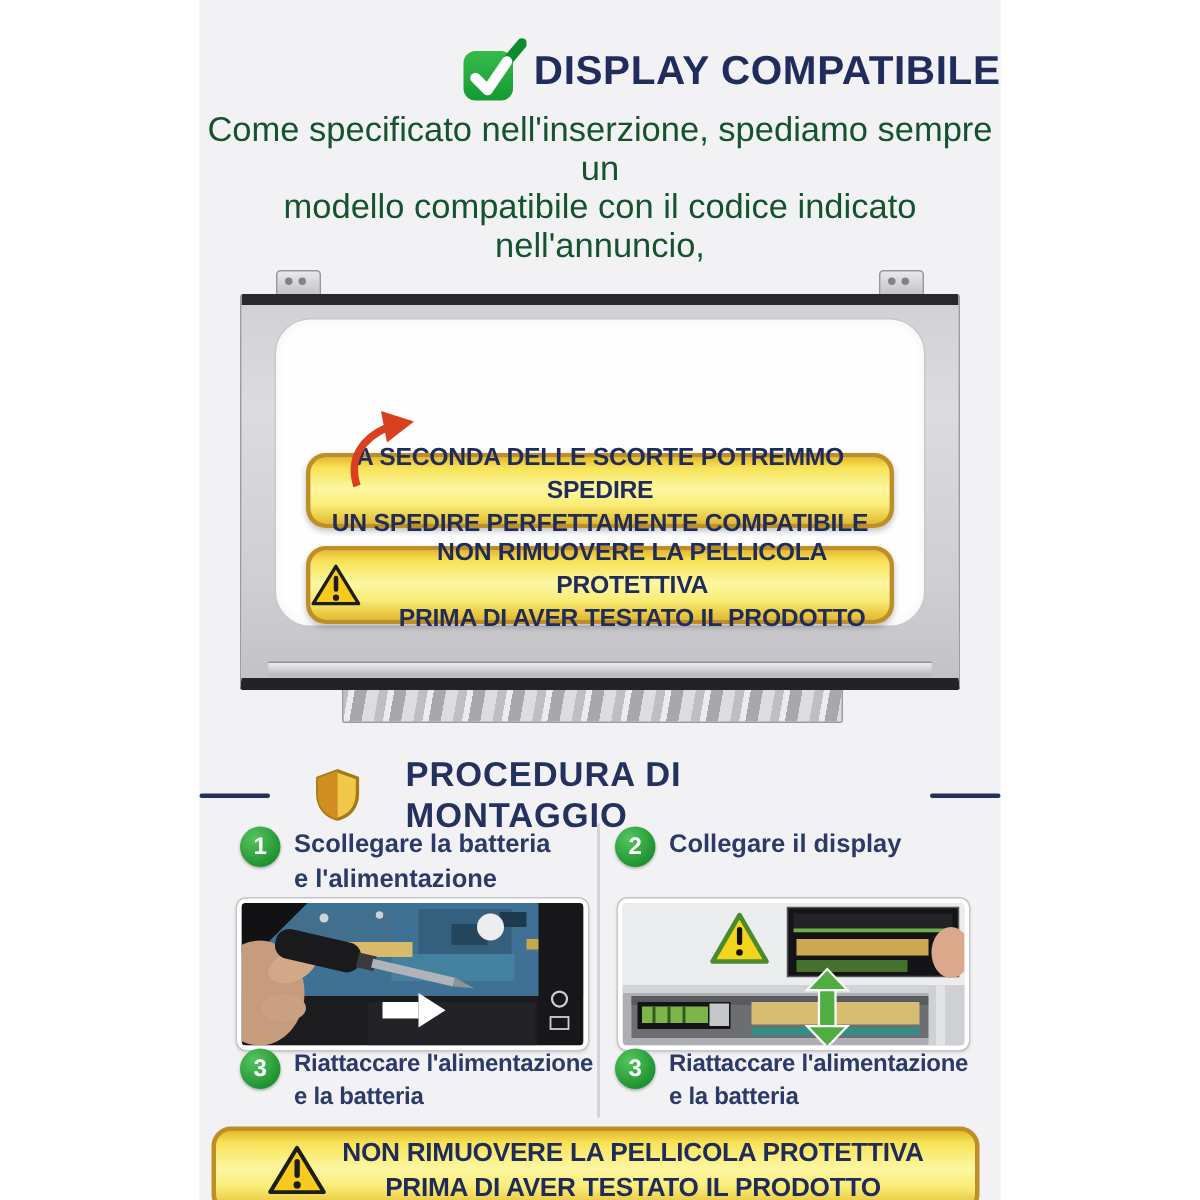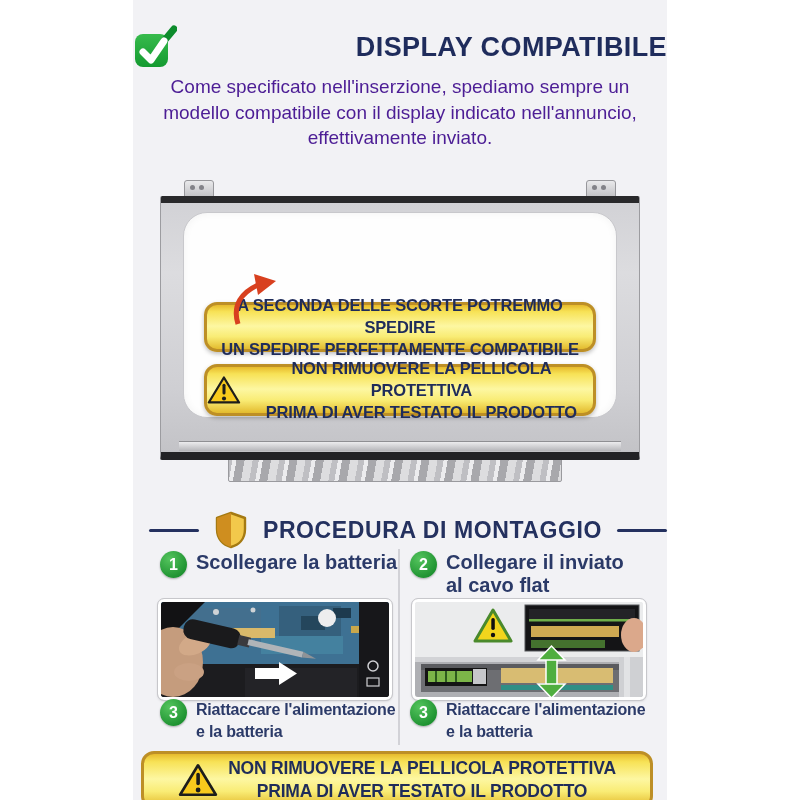--- a/index.html
+++ b/index.html
@@ -7,28 +7,28 @@
     width:800px;height:800px;overflow:hidden;position:relative;
     background:#ffffff;font-family:"Liberation Sans",sans-serif;
   }
   .content-col{
     position:absolute;left:133px;top:0;width:534px;height:800px;
     background:#f2f2f5;
   }
   
   .header-row{
     position:absolute;left:133px;top:24px;width:534px;height:46px;
-    display:flex;align-items:center;justify-content:space-between;gap:5px;
+    display:flex;align-items:center;justify-content:flex-end;gap:5px;
   }
   .main-title{
     font-size:27px;font-weight:bold;color:#1f2c5c;letter-spacing:.4px;
   }
   .intro{
     position:absolute;left:138px;top:74px;width:524px;
-    text-align:center;font-size:19px;line-height:25.5px;color:#4c1d95;
+    text-align:center;font-size:23px;line-height:25.5px;color:#14532d;
   }
   .intro span{display:block;}
   
   .panel-area{position:absolute;left:160px;top:178px;width:480px;height:310px;}
   .bracket{
     position:absolute;top:2px;width:28px;height:18px;z-index:0;
     background:linear-gradient(#e9e9eb,#bcbcc0);
     border:1px solid #97979b;border-radius:3px;
   }
   .bracket-left{left:24px;}
@@ -67,34 +67,34 @@
     box-shadow:0 2px 4px rgba(0,0,0,.25);
     display:flex;align-items:center;justify-content:flex-start;gap:9px;
     text-align:center;color:#1f2c5a;font-weight:bold;font-size:16.5px;
     line-height:22px;letter-spacing:-.2px;
   }
   .banner-stock{top:124px;height:50px;}
   .banner-film{top:186px;height:52px;}
   
   .proc-header{
     position:absolute;left:133px;top:509px;width:534px;height:42px;
-    display:flex;align-items:center;justify-content:flex-end;gap:15px;
+    display:flex;align-items:center;justify-content:flex-end;gap:29px;
   }
   .rule{width:50px;height:3px;background:#24315f;border-radius:2px;}
   .proc-title{font-size:23px;font-weight:bold;color:#24315f;letter-spacing:.6px;}
   
   .step{position:absolute;display:flex;gap:9px;align-items:flex-start;}
   .step-num{
     flex:0 0 auto;width:27px;height:27px;border-radius:50%;
     background:radial-gradient(circle at 35% 30%,#54c45d,#1b8f2e 78%);
     color:#fff;font-weight:bold;font-size:16px;
     display:flex;align-items:center;justify-content:center;
     box-shadow:0 1px 2px rgba(0,0,0,.3);
   }
-  .step-text{font-size:20px;font-weight:bold;color:#2b3a68;line-height:23px;}
+  .step-text{font-size:17px;font-weight:bold;color:#2b3a68;line-height:23px;}
   .step-text span{display:block;}
   .step-small .step-text{font-size:16px;letter-spacing:-.2px;line-height:22px;}
   .col-divider{
     position:absolute;left:398px;top:549px;width:2px;height:196px;background:#d2d2d7;
   }
   .photo{
     position:absolute;top:599px;width:228px;height:95px;
     border:3px solid #ffffff;outline:1px solid #c7c7cb;border-radius:6px;
     overflow:hidden;box-shadow:0 1px 3px rgba(0,0,0,.18);background:#ddd;
   }
@@ -126,22 +126,21 @@
     </defs>
     <rect x="2" y="9" width="33" height="33" rx="8" fill="url(#gGreen)"></rect>
     <path d="M31 16 L41 4" stroke="#0d8c2c" stroke-width="7" stroke-linecap="round" fill="none"></path>
     <path d="M10 27 L18 35 L31 16" stroke="#ffffff" stroke-width="7" fill="none" stroke-linecap="round" stroke-linejoin="round"></path>
   </svg>
   <div class="main-title">DISPLAY COMPATIBILE</div>
 </div>
 
 <div class="intro">
   <span>Come specificato nell'inserzione, spediamo sempre un</span>
-  <span>modello compatibile con il display indicato nell'annuncio,</span>
-  <span>effettivamente inviato.</span>
+  <span>modello compatibile con il codice indicato nell'annuncio,</span>
 </div>
 
 <div class="panel-area">
   <div class="bracket bracket-left">
       <i></i>
       <i></i>
     </div>
   <div class="bracket bracket-right">
       <i></i>
       <i></i>
@@ -184,27 +183,27 @@
     <path d="M17 2 L3 7 V18 C3 28 9 34 17 36 Z" fill="#cf8e1f"></path>
   </svg>
   <div class="proc-title">PROCEDURA DI MONTAGGIO</div>
   <div class="rule"></div>
 </div>
 
 <div class="step" style="left:160px;top:551px;">
   <div class="step-num">1</div>
   <div class="step-text">
     <span>Scollegare la batteria</span>
+    <span>e l'alimentazione</span>
   </div>
 </div>
 <div class="step" style="left:410px;top:551px;">
   <div class="step-num">2</div>
   <div class="step-text">
-    <span>Collegare il inviato</span>
-    <span>al cavo flat</span>
+    <span>Collegare il display</span>
   </div>
 </div>
 
 <div class="col-divider"></div>
 
 <div class="photo photo-left">
   <svg viewBox="0 0 228 95" preserveAspectRatio="none">
     <rect x="0" y="0" width="228" height="95" fill="#101013"></rect>
     <rect x="0" y="0" width="228" height="62" fill="#3e7193"></rect>
     <rect x="30" y="6" width="70" height="26" fill="#466f8c" opacity=".75"></rect>

